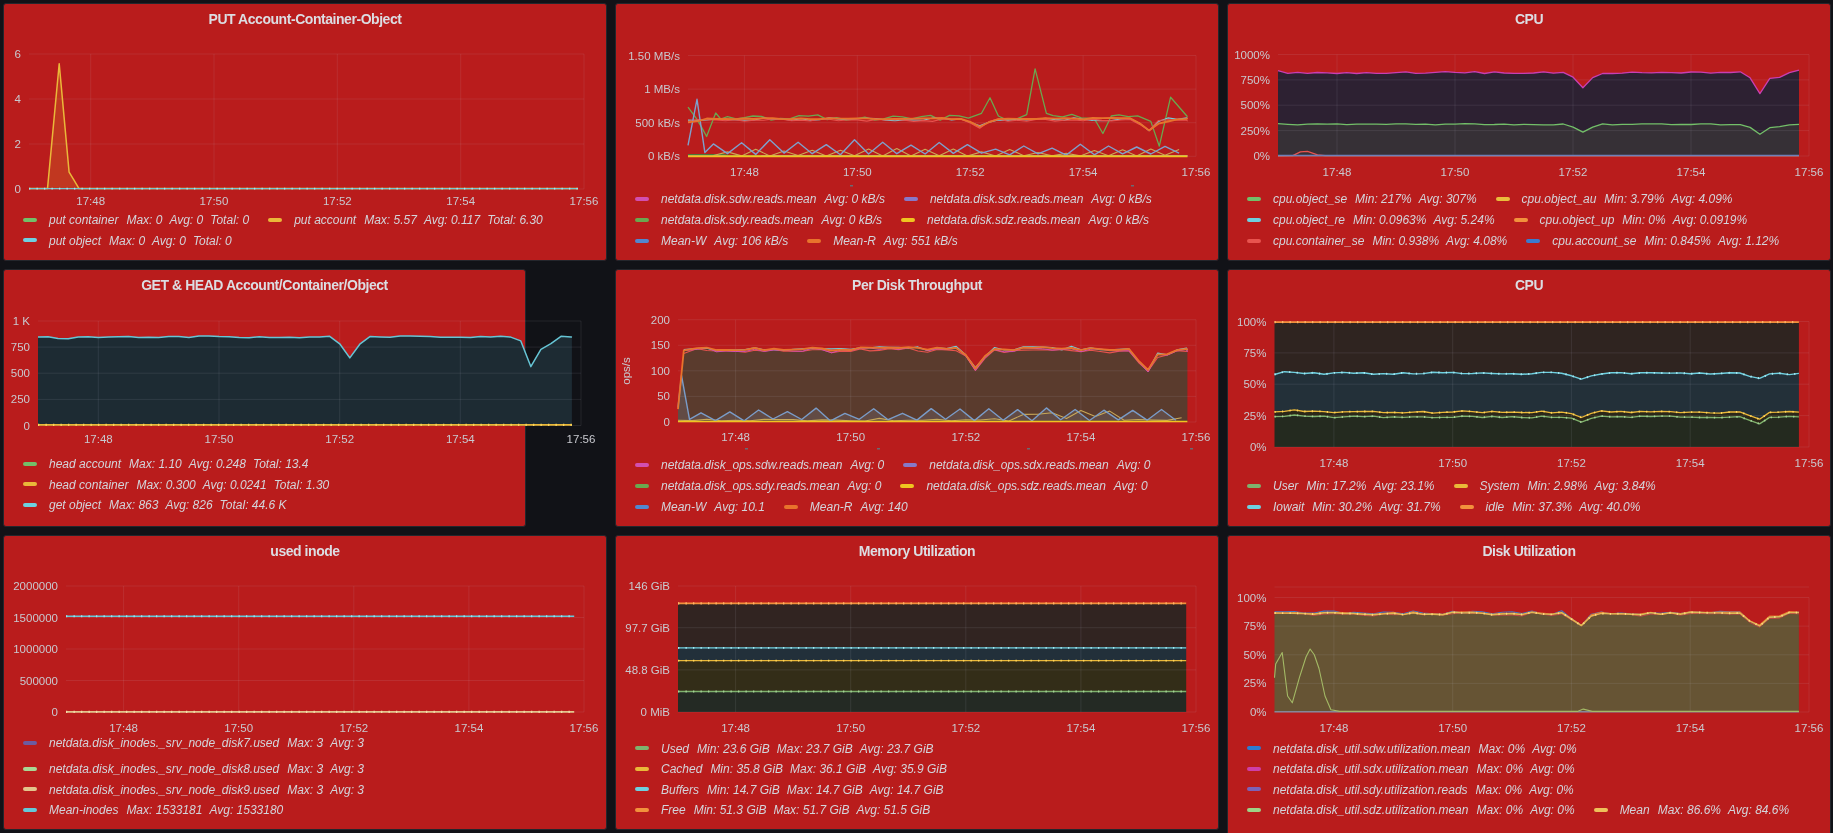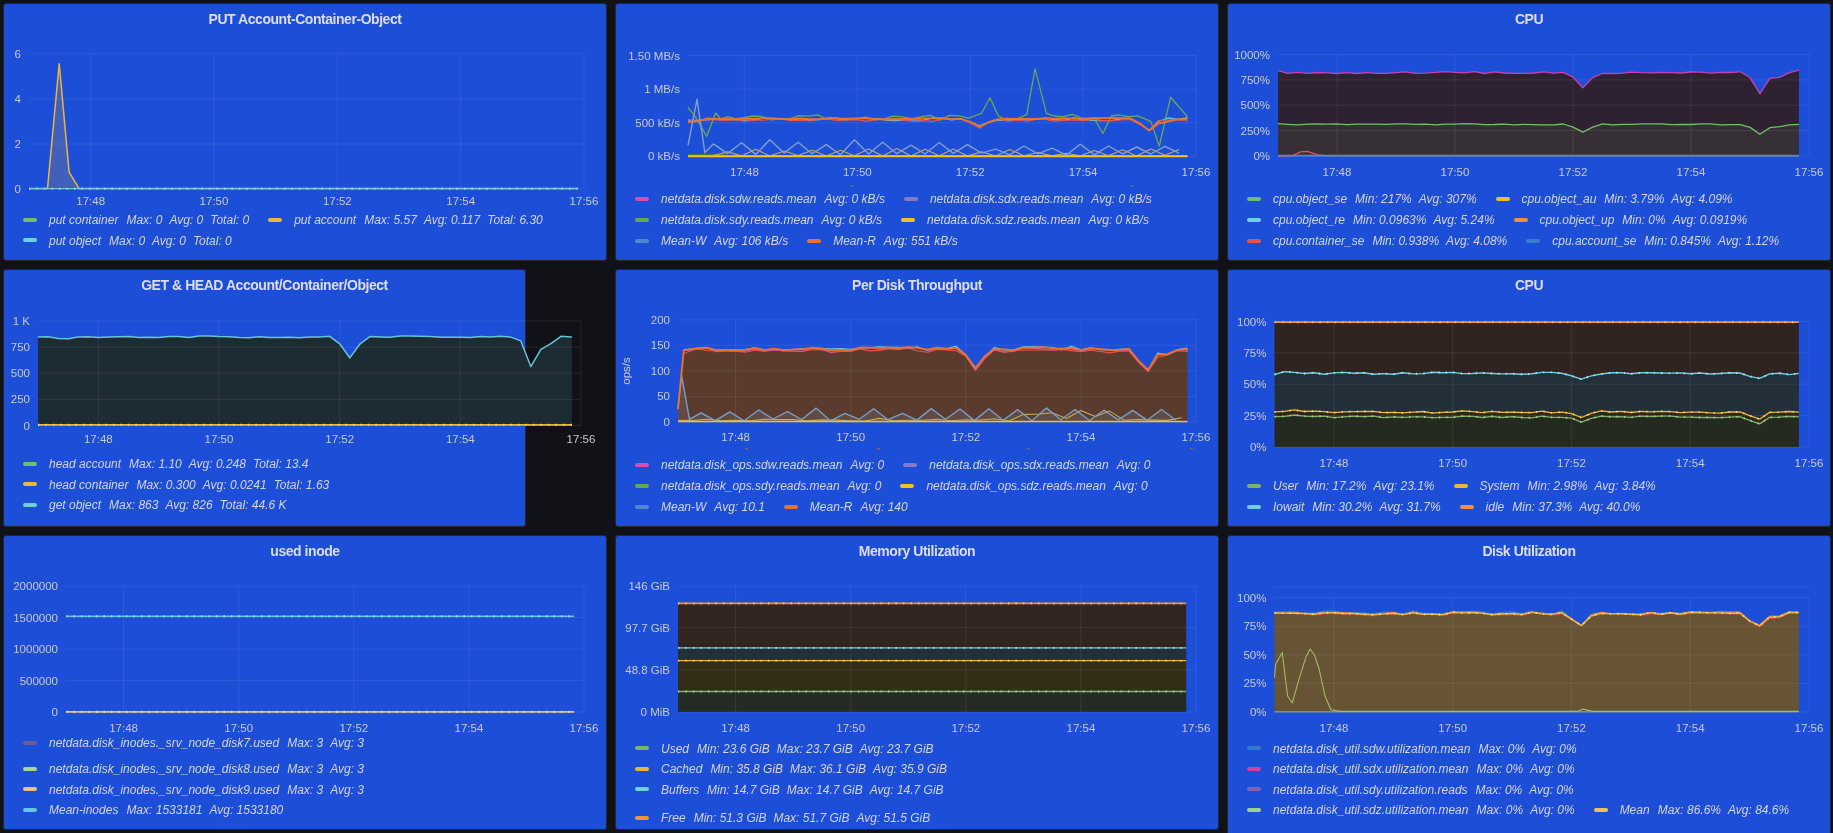--- a/index.html
+++ b/index.html
@@ -1,16 +1,16 @@
 <!DOCTYPE html>
 <html><head><meta charset="utf-8"><style>
 
 * { margin:0; padding:0; box-sizing:border-box; }
 body { width:1833px; height:833px; background:#111217; font-family:"Liberation Sans",sans-serif; overflow:hidden; position:relative; }
-.panel { position:absolute; background:#1d4ed8; border:1px solid #24262c; border-radius:3px; }
+.panel { position:absolute; background:#b91c1c; border:1px solid #24262c; border-radius:3px; }
 .ptitle { position:absolute; top:7px; left:0; width:100%; text-align:center; color:#dcdde2; font-size:14px; font-weight:700; letter-spacing:-0.45px; }
 .ax { fill:#c8c9cf; font-size:11.5px; font-family:"Liberation Sans",sans-serif; }
 .lrow { position:absolute; left:19px; height:20px; line-height:20px; white-space:nowrap; font-size:12px; color:#d3d4da; }
 .li { margin-right:12px;font-style:italic; }
 .sw { display:inline-block; width:14px; height:4px; border-radius:2px; vertical-align:middle; margin-bottom:2px; }
 .ln { margin-left:12px; margin-right:8px; }
 .lv { margin-right:7px; }
 
 </style></head><body>
 <div class="panel" style="left:3px;top:3px;width:604px;height:258px">
@@ -102,21 +102,21 @@
 <text x="26" y="107.2" text-anchor="end" class="ax">500</text>
 <text x="26" y="133.4" text-anchor="end" class="ax">250</text>
 <text x="26" y="159.5" text-anchor="end" class="ax">0</text>
 <text x="94.3" y="173" text-anchor="middle" class="ax">17:48</text>
 <text x="215.0" y="173" text-anchor="middle" class="ax">17:50</text>
 <text x="335.7" y="173" text-anchor="middle" class="ax">17:52</text>
 <text x="456.3" y="173" text-anchor="middle" class="ax">17:54</text>
 <text x="577.0" y="173" text-anchor="middle" class="ax">17:56</text>
 </svg>
 <div class="lrow" style="top:184.0px"><span class="li"><span class="sw" style="background:#73BF69"></span><span class="ln">head account</span><span class="lv">Max: 1.10</span><span class="lv">Avg: 0.248</span><span class="lv">Total: 13.4</span></span></div>
-<div class="lrow" style="top:204.5px"><span class="li"><span class="sw" style="background:#EAB839"></span><span class="ln">head container</span><span class="lv">Max: 0.300</span><span class="lv">Avg: 0.0241</span><span class="lv">Total: 1.63</span></span></div>
+<div class="lrow" style="top:204.5px"><span class="li"><span class="sw" style="background:#EAB839"></span><span class="ln">head container</span><span class="lv">Max: 0.300</span><span class="lv">Avg: 0.0241</span><span class="lv">Total: 1.30</span></span></div>
 <div class="lrow" style="top:225.0px"><span class="li"><span class="sw" style="background:#6ED0E0"></span><span class="ln">get object</span><span class="lv">Max: 863</span><span class="lv">Avg: 826</span><span class="lv">Total: 44.6 K</span></span></div>
 </div>
 <div class="panel" style="left:615px;top:269px;width:604px;height:258px">
 <div class="ptitle">Per Disk Throughput</div>
 <svg width="604" height="258" style="position:absolute;left:0;top:0">
 <polygon points="62.0,152.0 62.0,139.2 67.8,80.4 81.2,78.2 90.8,77.6 100.4,80.0 110.0,79.8 119.6,80.1 129.2,79.8 138.8,78.0 148.4,80.2 157.9,78.7 167.5,79.9 177.1,79.6 186.7,79.1 196.3,77.6 205.9,78.5 215.5,80.6 225.1,79.7 234.7,80.1 244.3,77.5 253.9,77.7 263.5,77.8 273.1,77.7 282.7,78.0 292.3,77.2 301.9,77.8 311.5,79.7 321.1,77.6 330.6,78.9 340.2,77.9 349.8,84.9 359.4,98.4 369.0,86.0 378.6,79.1 388.2,79.5 397.8,80.2 407.4,77.7 417.0,77.8 426.6,77.1 436.2,78.2 445.8,78.7 455.4,78.0 465.0,80.2 474.6,78.2 484.2,79.1 493.8,80.0 503.3,79.9 512.9,78.8 522.5,90.6 532.1,99.8 541.7,84.5 551.3,84.1 560.9,80.2 570.5,78.9 571.4,79.8 571.4,152.0" fill="#5a3b2d"></polygon>
 <polygon points="62.0,152.0 62.0,137.7 65.5,105.5 73.5,149.4 85.0,142.8 99.4,150.6 113.8,141.9 128.2,150.8 142.6,140.0 157.0,149.0 171.4,141.7 185.7,149.5 200.1,138.1 214.5,150.9 228.9,143.4 243.3,149.3 257.7,138.8 272.1,149.7 286.5,143.3 300.9,150.1 315.2,138.6 329.6,149.2 344.0,139.0 358.4,150.6 372.8,138.7 387.2,150.2 401.6,139.6 416.0,150.7 430.4,137.9 444.7,149.7 459.1,139.5 473.5,150.5 487.9,140.2 502.3,149.8 516.7,140.4 531.1,150.2 545.5,139.5 559.9,150.3 571.4,152.0" fill="rgba(140,160,200,0.16)"></polygon>
 <path d="M62 49.7H580 M62 75.3H580 M62 100.8H580 M62 126.4H580 M62 152.0H580 M119.6 49.7V152 M234.7 49.7V152 M349.8 49.7V152 M464.9 49.7V152 M580.0 49.7V152" stroke="rgba(210,210,225,0.10)" fill="none" stroke-width="1"></path>
 <polyline points="62.0,150.2 76.4,150.6 90.8,149.2 105.2,150.7 119.6,150.4 133.9,150.8 148.3,149.3 162.7,149.6 177.1,149.6 191.5,150.9 205.9,149.9 220.3,150.1 234.7,150.7 249.1,151.0 263.4,148.4 277.8,150.7 292.2,150.2 306.6,150.3 321.0,149.4 335.4,150.8 349.8,149.8 364.2,150.0 378.6,148.8 392.9,151.0 407.3,144.4 421.7,144.2 436.1,142.8 450.5,148.6 464.9,140.5 479.3,146.6 493.7,141.1 508.1,150.3 522.4,149.5 536.8,150.1 551.2,150.4 565.6,147.7" fill="none" stroke="#C8A858" stroke-width="1.1" stroke-linejoin="round"></polyline>
 <polyline points="67.8,79.5 81.2,78.6 90.8,78.1 100.4,81.0 110.0,79.8 119.6,80.0 129.2,79.6 138.8,77.8 148.4,79.8 157.9,79.6 167.5,80.5 177.1,79.2 186.7,78.9 196.3,78.4 205.9,78.9 215.5,78.9 225.1,78.5 234.7,79.2 244.3,77.7 253.9,77.7 263.5,76.9 273.1,77.2 282.7,77.3 292.3,78.4 301.9,76.9 311.5,80.4 321.1,77.9 330.6,78.6 340.2,76.3 349.8,85.0 359.4,97.7 369.0,86.6 378.6,77.5 388.2,80.0 397.8,79.8 407.4,76.9 417.0,76.9 426.6,77.0 436.2,77.5 445.8,79.9 455.4,76.2 465.0,79.7 474.6,77.7 484.2,79.6 493.8,79.8 503.3,79.2 512.9,78.8 522.5,91.5 532.1,100.5 541.7,83.1 551.3,84.7 560.9,79.9 570.5,78.0 571.4,80.4" fill="none" stroke="#6ED0E0" stroke-width="1.1" stroke-linejoin="round"></polyline>
@@ -221,21 +221,21 @@
 <text x="54" y="180.0" text-anchor="end" class="ax">0 MiB</text>
 <text x="119.6" y="195.5" text-anchor="middle" class="ax">17:48</text>
 <text x="234.7" y="195.5" text-anchor="middle" class="ax">17:50</text>
 <text x="349.8" y="195.5" text-anchor="middle" class="ax">17:52</text>
 <text x="464.9" y="195.5" text-anchor="middle" class="ax">17:54</text>
 <text x="580.0" y="195.5" text-anchor="middle" class="ax">17:56</text>
 </svg>
 <div class="lrow" style="top:202.5px"><span class="li"><span class="sw" style="background:#7EB26D"></span><span class="ln">Used</span><span class="lv">Min: 23.6 GiB</span><span class="lv">Max: 23.7 GiB</span><span class="lv">Avg: 23.7 GiB</span></span></div>
 <div class="lrow" style="top:223.0px"><span class="li"><span class="sw" style="background:#EAB839"></span><span class="ln">Cached</span><span class="lv">Min: 35.8 GiB</span><span class="lv">Max: 36.1 GiB</span><span class="lv">Avg: 35.9 GiB</span></span></div>
 <div class="lrow" style="top:243.5px"><span class="li"><span class="sw" style="background:#6ED0E0"></span><span class="ln">Buffers</span><span class="lv">Min: 14.7 GiB</span><span class="lv">Max: 14.7 GiB</span><span class="lv">Avg: 14.7 GiB</span></span></div>
-<div class="lrow" style="top:272px"><span class="li"><span class="sw" style="background:#F2913C"></span><span class="ln">Free</span><span class="lv">Min: 51.3 GiB</span><span class="lv">Max: 51.7 GiB</span><span class="lv">Avg: 51.5 GiB</span></span></div>
+<div class="lrow" style="top:264.0px"><span class="li"><span class="sw" style="background:#F2913C"></span><span class="ln">Free</span><span class="lv">Min: 51.3 GiB</span><span class="lv">Max: 51.7 GiB</span><span class="lv">Avg: 51.5 GiB</span></span></div>
 </div>
 <div class="panel" style="left:1227px;top:535px;width:604px;height:359px">
 <div class="ptitle">Disk Utilization</div>
 <svg width="604" height="295" style="position:absolute;left:0;top:0">
 <polygon points="46.5,176.0 46.5,77.0 56.4,77.1 66.3,77.2 76.2,77.6 86.1,78.2 96.0,76.8 105.9,76.8 115.8,77.5 125.7,77.5 135.6,78.2 145.5,78.8 155.4,77.9 165.3,77.3 175.2,78.6 185.1,76.8 195.0,78.2 204.9,78.2 214.8,78.7 224.7,76.3 234.6,76.9 244.5,76.6 254.4,77.2 264.3,78.7 274.2,78.0 284.1,77.5 294.0,78.5 303.9,76.4 313.8,77.9 323.7,78.4 333.6,76.7 343.5,83.1 353.4,89.6 363.3,80.0 373.2,77.4 383.1,77.9 393.0,77.6 402.9,78.3 412.8,78.7 422.7,76.6 432.6,78.2 442.5,76.8 452.4,78.3 462.3,76.3 472.2,76.5 482.1,76.9 492.0,76.9 501.9,77.3 511.8,77.0 521.7,85.0 531.6,90.0 541.5,81.3 551.4,80.8 561.3,76.5 570.9,76.6 570.9,176.0" fill="#665434"></polygon>
 <path d="M46.5 61.5H581 M46.5 90.1H581 M46.5 118.8H581 M46.5 147.4H581 M46.5 176.0H581 M46.5 51H581 M105.9 61.5V176 M224.7 61.5V176 M343.4 61.5V176 M462.2 61.5V176 M581.0 61.5V176" stroke="rgba(210,210,225,0.10)" fill="none" stroke-width="1"></path>
 <polyline points="46.5,175.7 570.9,175.7" fill="none" stroke="#83889a" stroke-width="1.6" stroke-linejoin="round"></polyline>
 <polyline points="46.5,141.7 47.7,127.9 54.2,116.5 59.6,160.0 64.3,166.8 71.4,141.7 78.0,121.0 82.1,113.0 86.3,118.8 91.0,132.5 97.0,160.0 102.9,173.7 111.8,175.4 349.4,175.4 355.3,173.1 364.2,175.4 570.9,175.4" fill="none" stroke="#A4BA66" stroke-width="1.1" stroke-linejoin="round"></polyline>
 <polyline points="46.5,75.9 56.4,75.9 66.3,75.6 76.2,77.1 86.1,77.0 96.0,75.1 105.9,75.0 115.8,77.2 125.7,76.3 135.6,77.0 145.5,77.9 155.4,76.0 165.3,76.3 175.2,77.8 185.1,75.0 195.0,77.0 204.9,77.7 214.8,78.2 224.7,75.4 234.6,76.9 244.5,75.4 254.4,75.8 264.3,77.9 274.2,76.3 284.1,75.7 294.0,77.5 303.9,75.1 313.8,77.7 323.7,78.4 333.6,74.8 343.5,82.6 353.4,89.3 363.3,78.2 373.2,76.0 383.1,77.8 393.0,77.0 402.9,77.9 412.8,78.2 422.7,76.7 432.6,77.2 442.5,76.3 452.4,77.6 462.3,76.1 472.2,76.4 482.1,76.9 492.0,75.2 501.9,75.9 511.8,75.9 521.7,84.9 531.6,89.8 541.5,81.1 551.4,80.3 561.3,76.5 570.9,76.1" fill="none" stroke="#3E7CC0" stroke-width="1.1" stroke-linejoin="round"></polyline>
 <polyline points="46.5,77.6 56.4,77.2 66.3,77.7 76.2,77.9 86.1,79.4 96.0,78.1 105.9,77.8 115.8,78.1 125.7,78.1 135.6,79.4 145.5,80.0 155.4,77.8 165.3,78.7 175.2,78.6 185.1,77.0 195.0,78.8 204.9,78.1 214.8,79.1 224.7,77.8 234.6,76.9 244.5,77.4 254.4,77.3 264.3,78.9 274.2,79.2 284.1,79.0 294.0,80.0 303.9,76.6 313.8,78.1 323.7,79.5 333.6,78.0 343.5,84.0 353.4,89.8 363.3,80.3 373.2,77.5 383.1,77.9 393.0,77.8 402.9,78.5 412.8,80.2 422.7,78.1 432.6,78.3 442.5,77.3 452.4,79.2 462.3,77.6 472.2,77.5 482.1,77.8 492.0,77.6 501.9,78.1 511.8,78.1 521.7,86.4 531.6,91.1 541.5,82.5 551.4,82.2 561.3,77.3 570.9,77.8" fill="none" stroke="#C04546" stroke-width="1.0" stroke-linejoin="round"></polyline>

